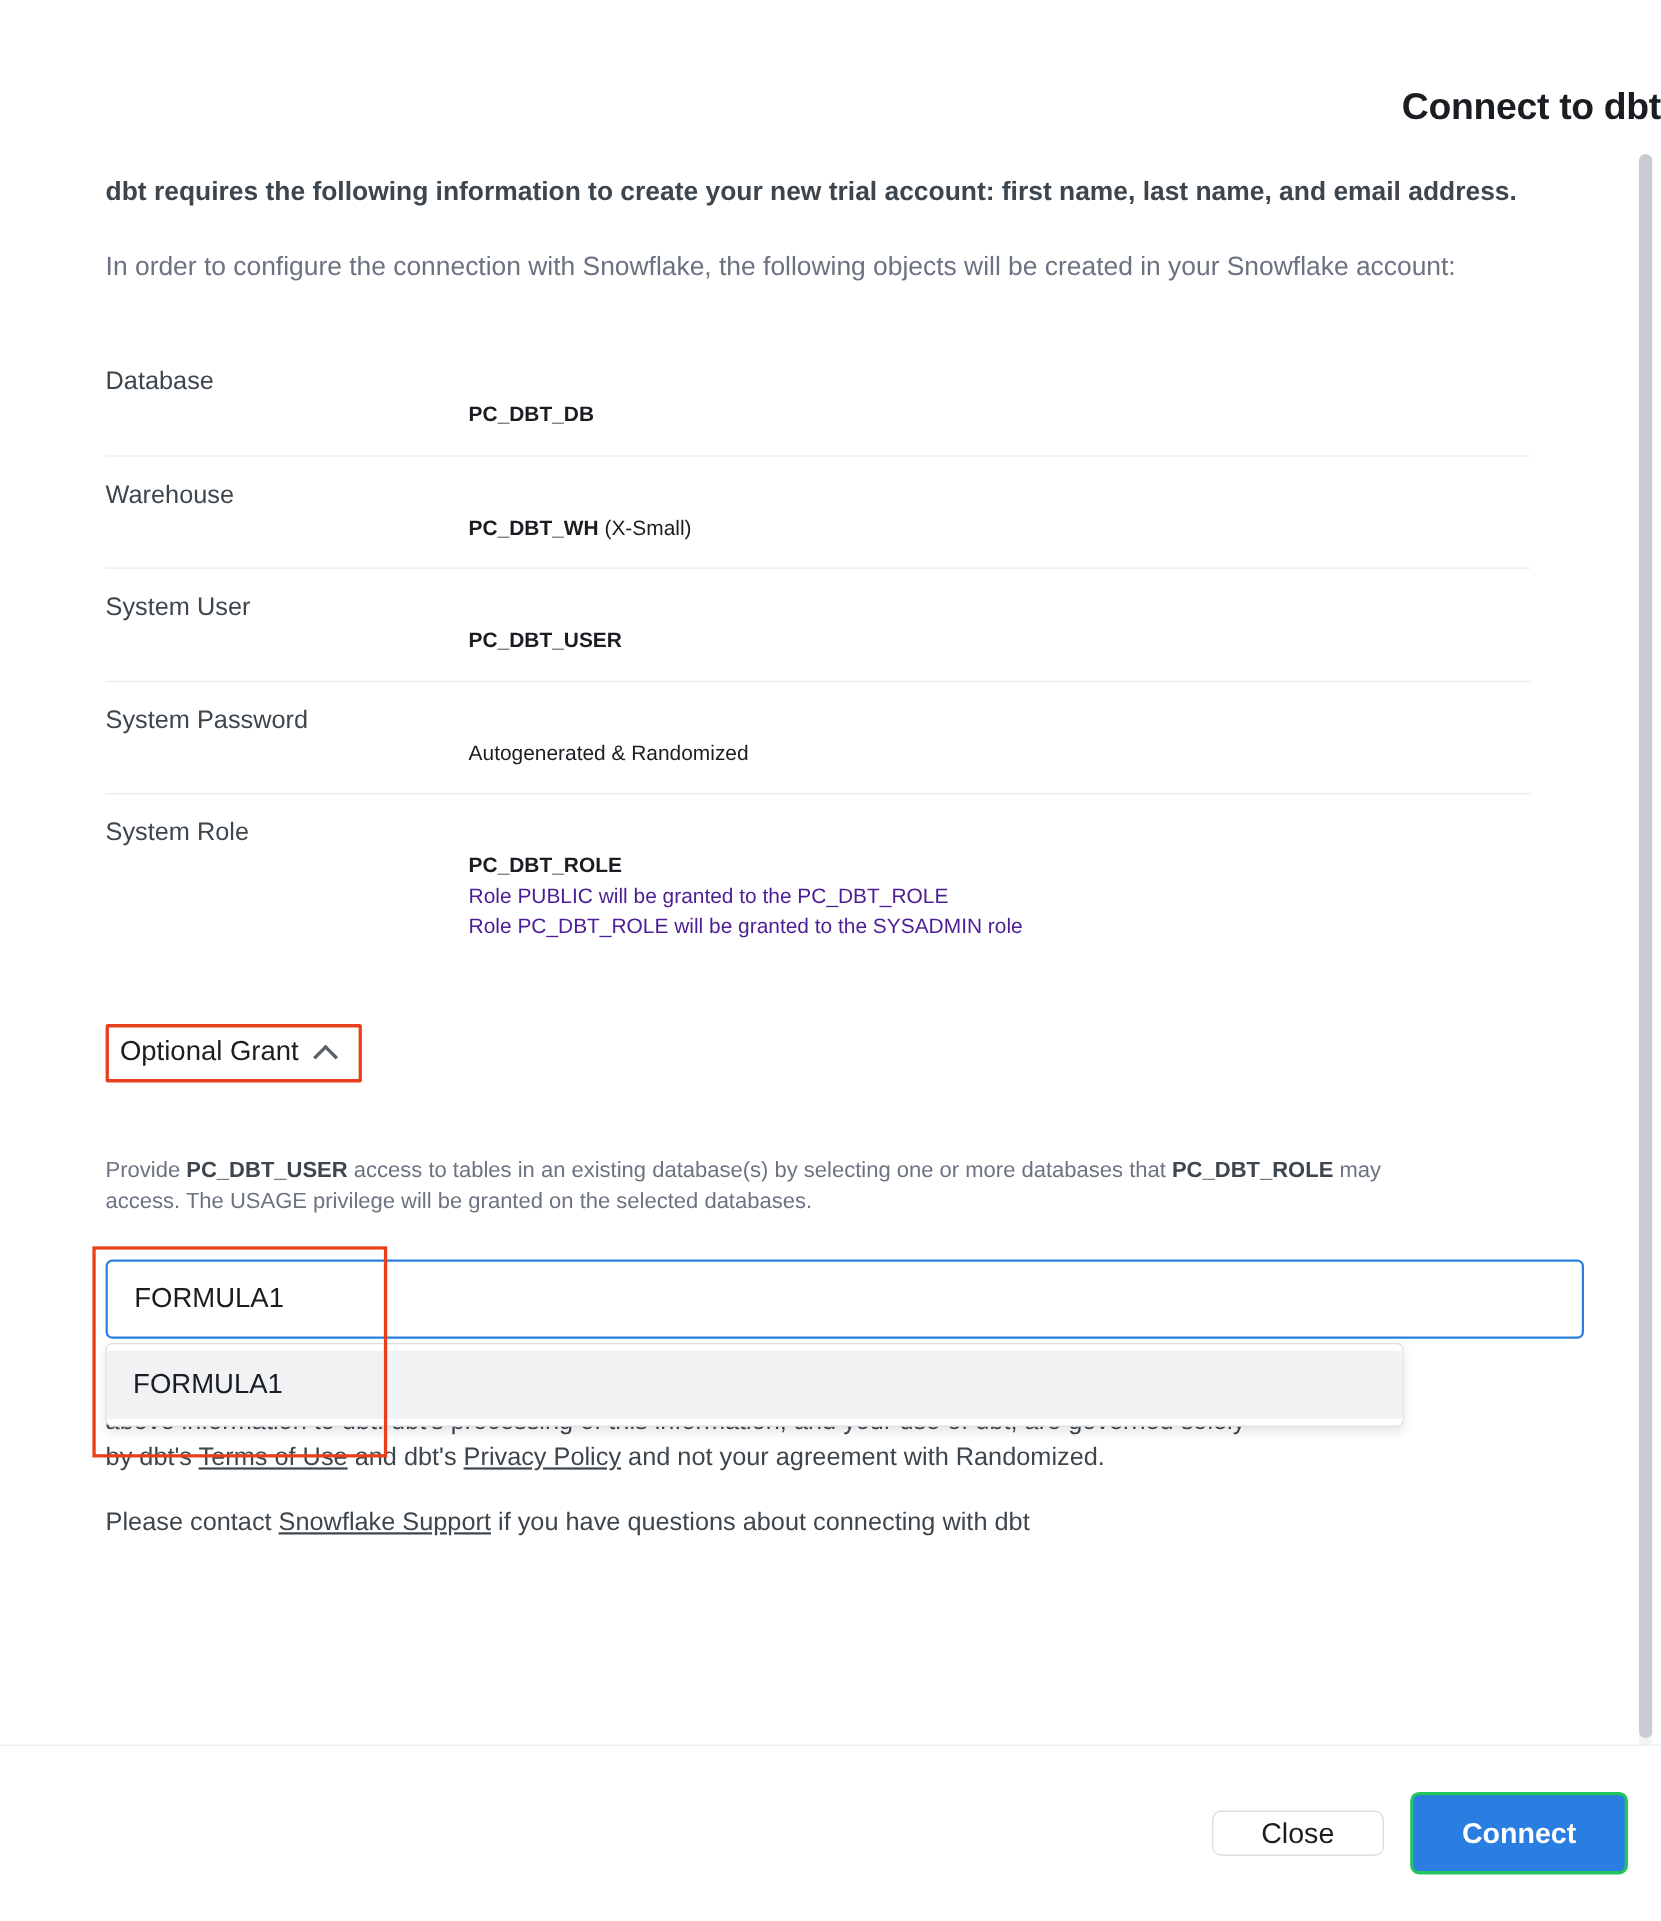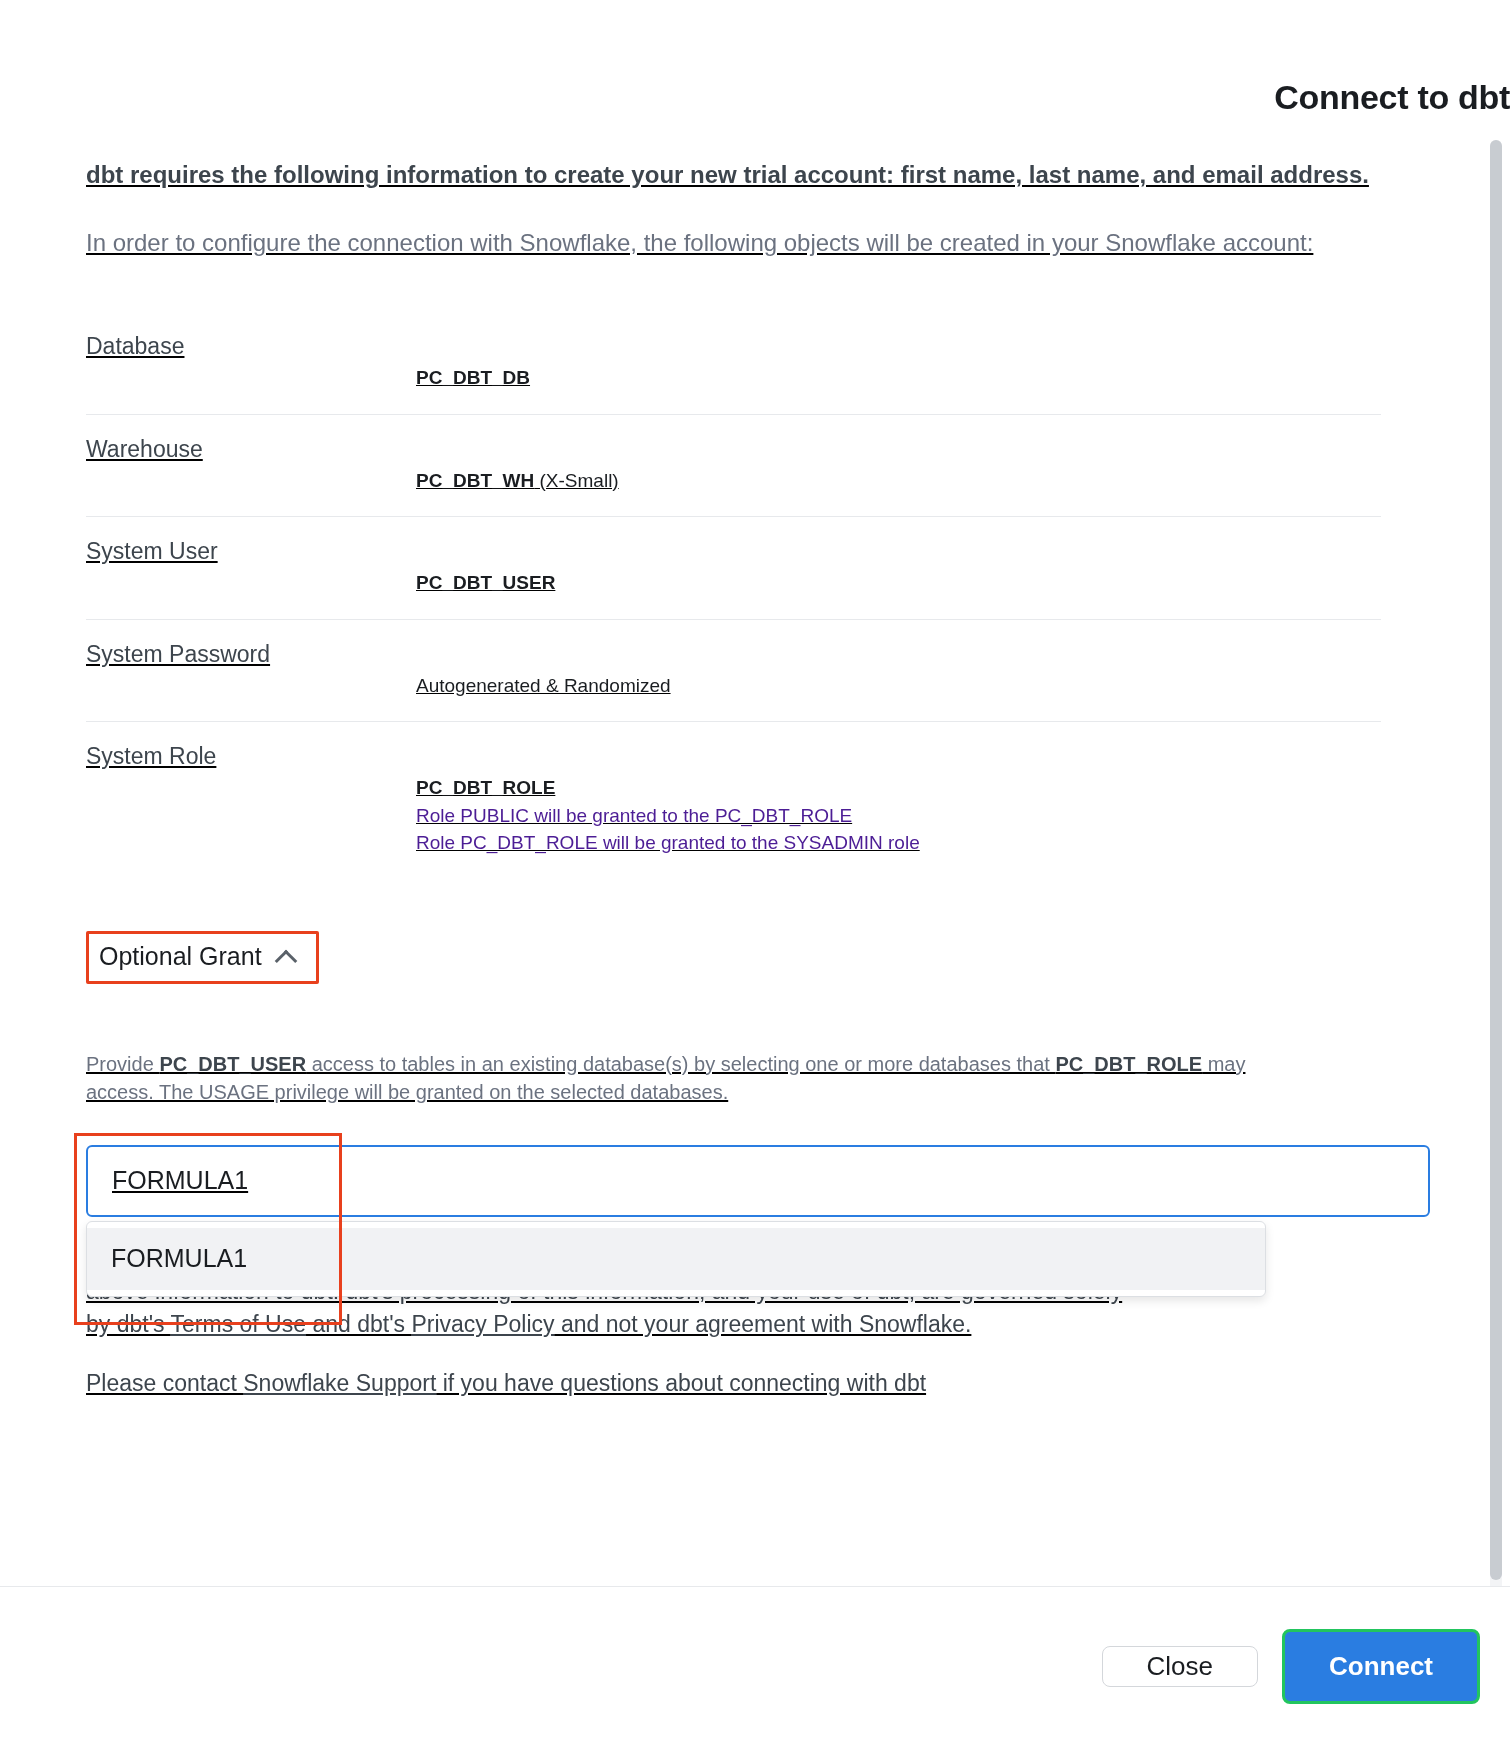--- a/index.html
+++ b/index.html
@@ -23,23 +23,22 @@
     color: #1a1d21;
     padding-top: 78px;
     letter-spacing: -0.3px;
   }
   .body-area {
     position: absolute;
     top: 140px;
     left: 0;
     right: 0;
     bottom: 160px;
-    padding: 0 0 0 6px;
+    padding: 0 0 0 16px;
     overflow: hidden;
-    text-decoration: underline;
   }
   .content {
     padding: 0 110px 0 80px;
   }
   .intro-bold {
     font-size: 24px;
     font-weight: bold;
     color: #3d454d;
     line-height: 1.42;
     margin-top: 18px;
@@ -309,21 +308,21 @@
           <div class="dropdown-item">
             <span>FORMULA1</span>
           </div>
         </div>
         <div class="highlight-box-input"></div>
       </div>
 
       <div class="legal">
         <div>above information to dbt. dbt's processing of this information, and your use of dbt, are governed solely</div>
         <div>
-          <span>by dbt's </span><a href="#">Terms of Use</a><span> and dbt's </span><a href="#">Privacy Policy</a><span> and not your agreement with Snowflake.</span>
+          <span>by dbt's </span><a href="#">Terms of Use</a><span> and dbt's </span><a href="#">Privacy Policy</a><span> and not your agreement with Randomized.</span>
         </div>
         <div class="legal-second">
           <span>Please contact </span><a href="#">Snowflake Support</a><span> if you have questions about connecting with dbt</span>
         </div>
       </div>
 
     </div>
   </div>
 
   <div class="scrollbar-track"></div>

